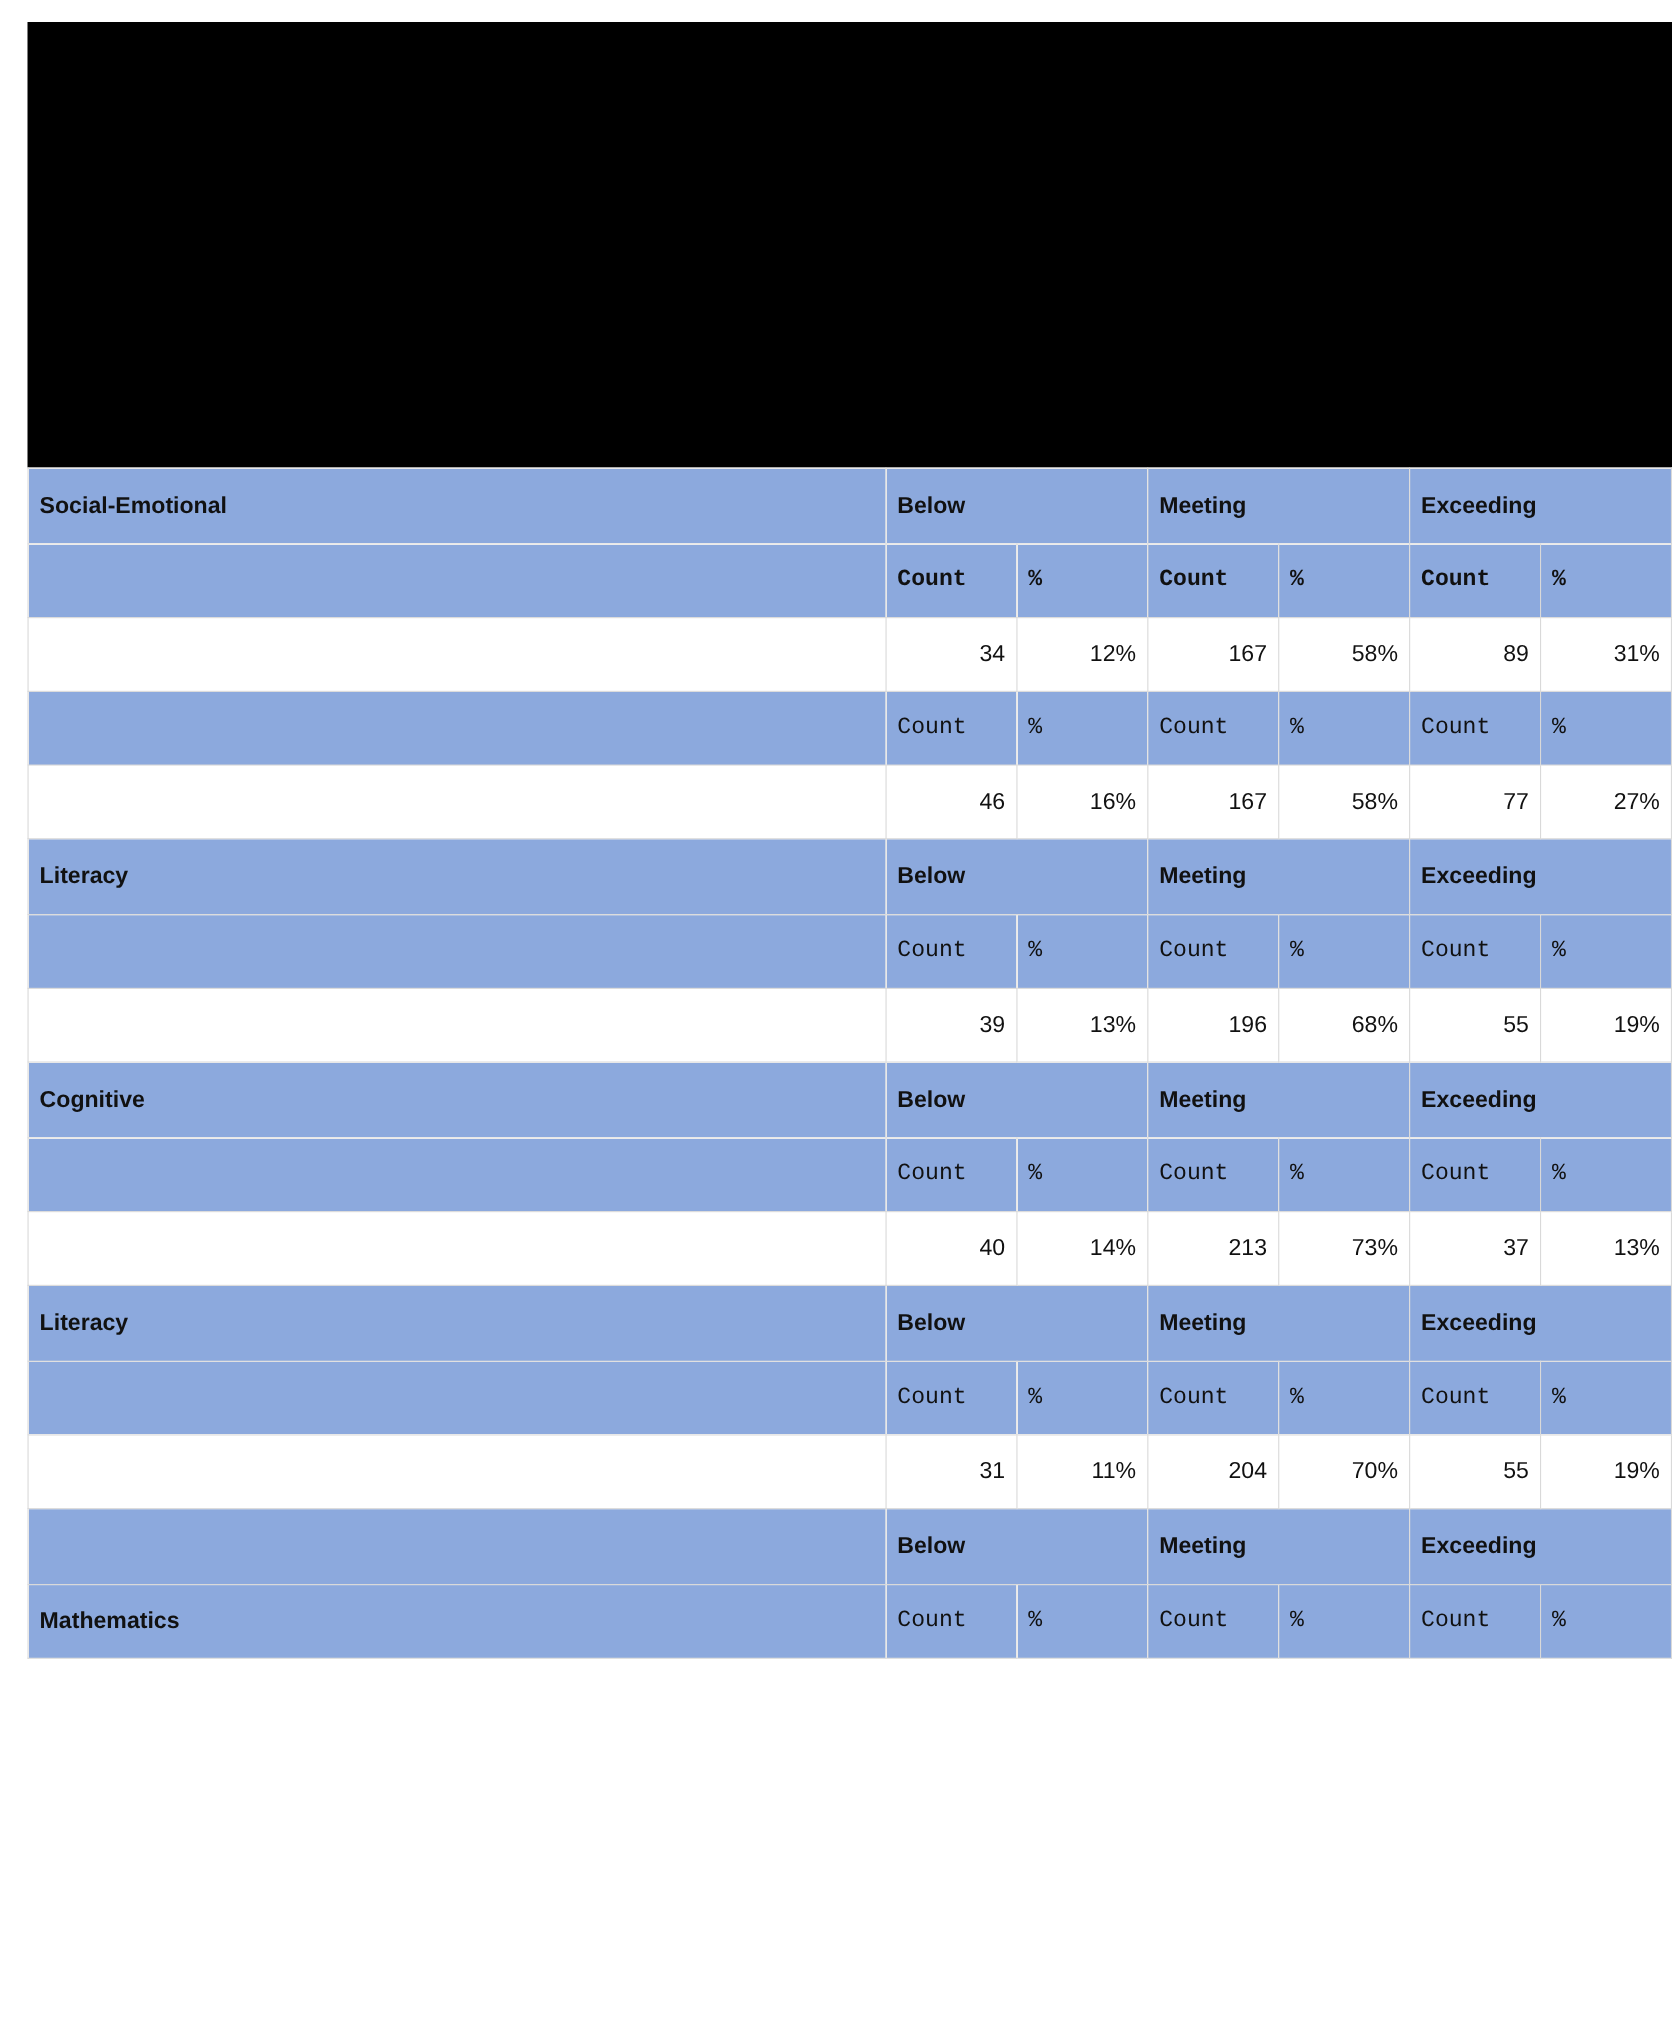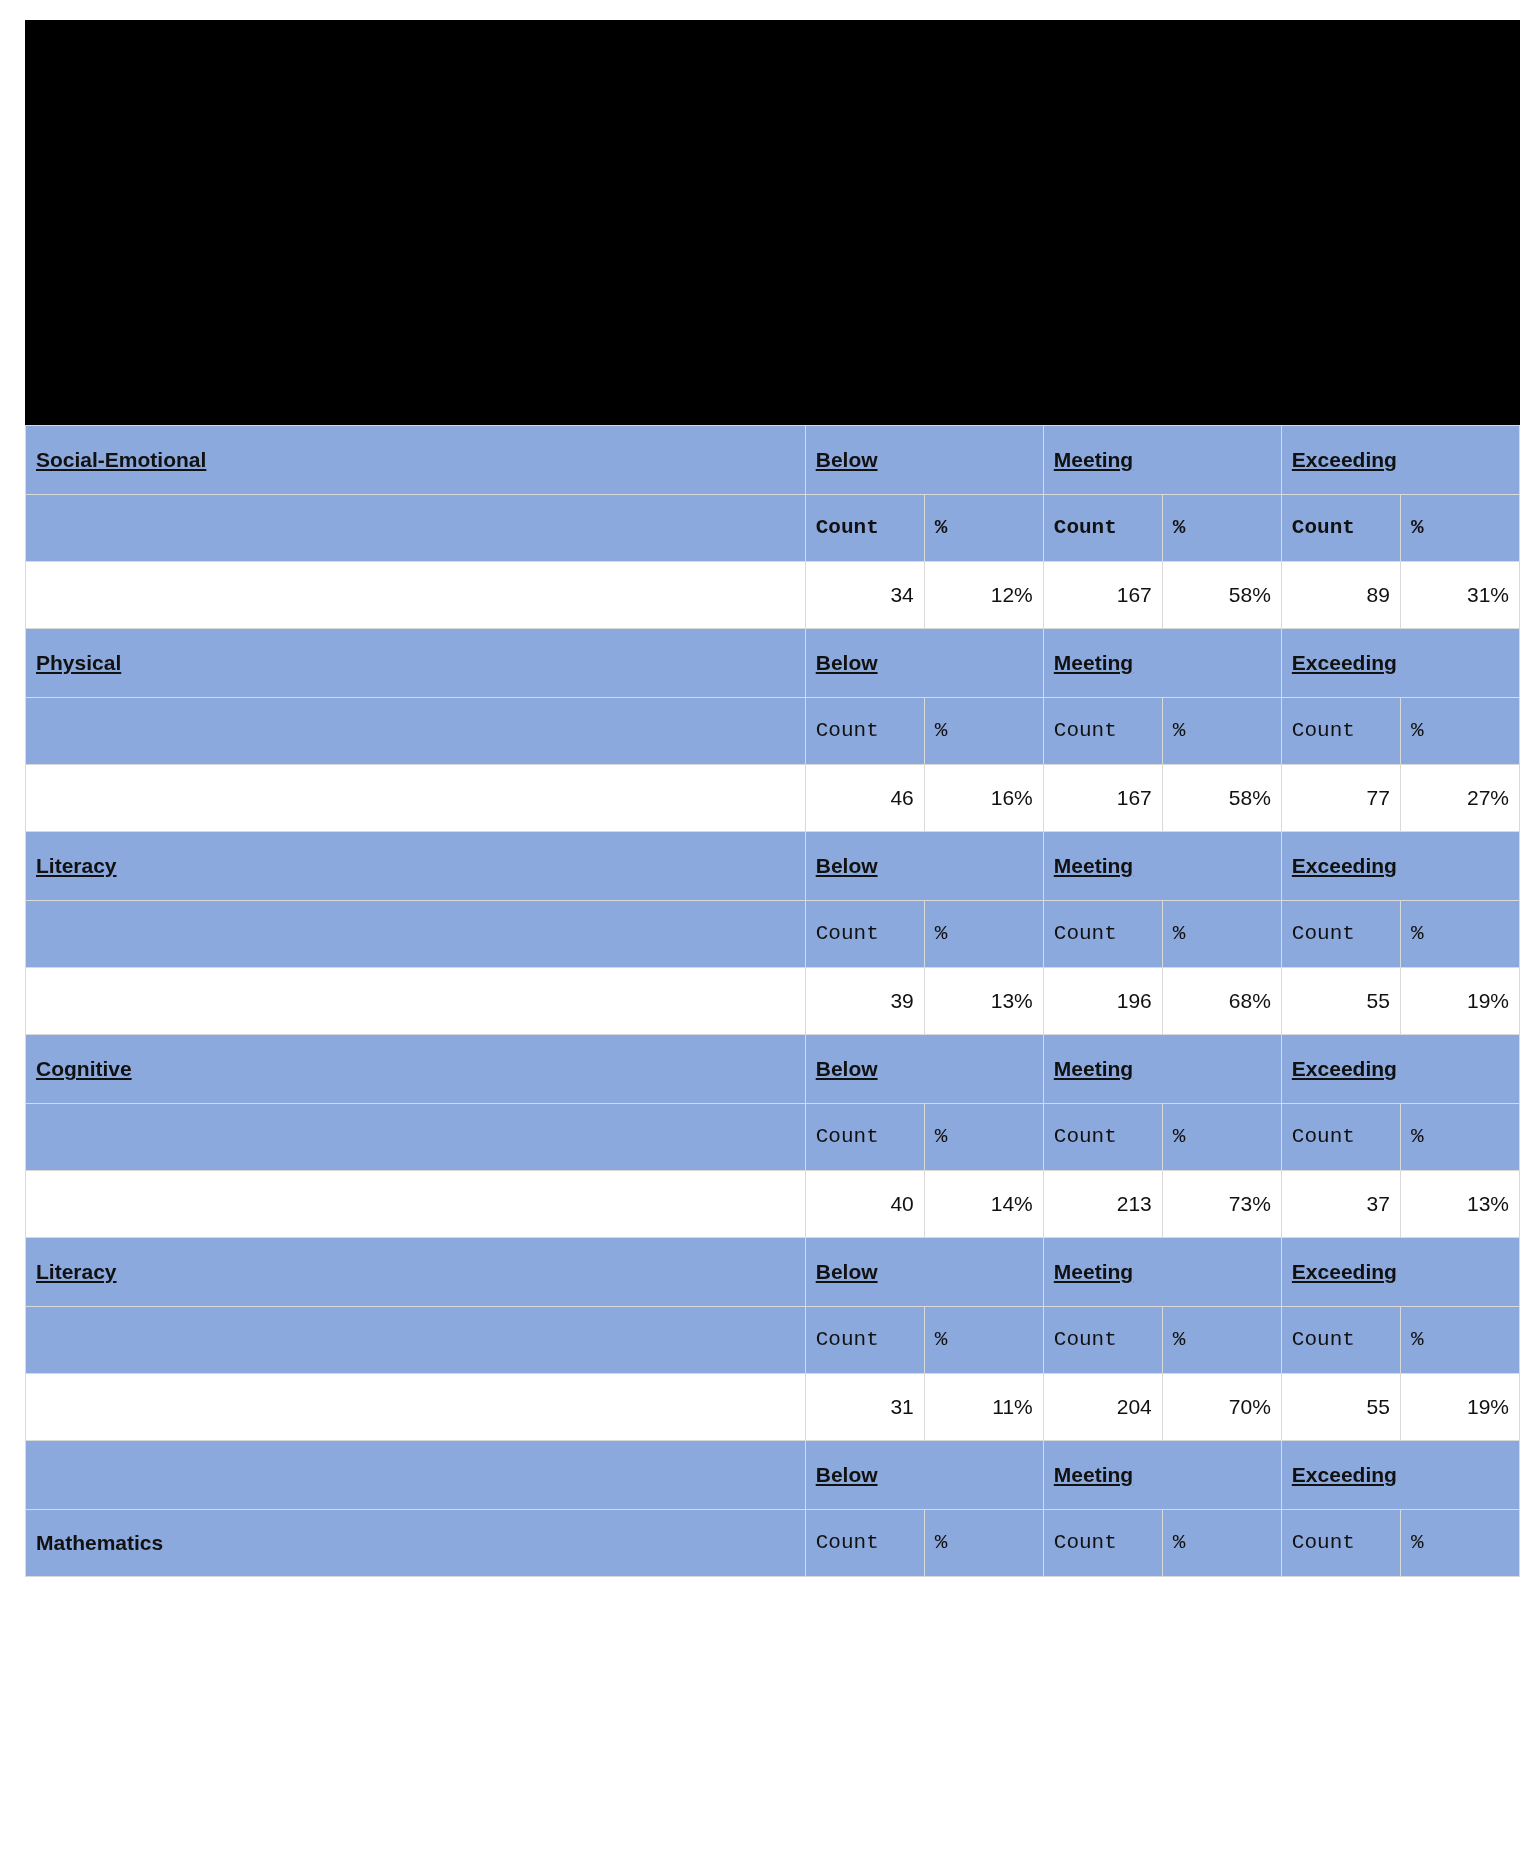--- a/index.html
+++ b/index.html
@@ -51,21 +51,21 @@
     line-height: 1.2;
     overflow: hidden;
     white-space: nowrap;
   }
 
   
   col.c-label  { width: 655px; }
   col.c-count  { width: 100px; }
   col.c-pct    { width: 100px; }
 
-  tr.row-group   td { background: #8CA9DD; height: 68px; text-decoration: underline; }
+  tr.row-group   td { background: #8CA9DD; height: 68px; }
   tr.row-sub     td { background: #8CA9DD; height: 66px; }
   tr.row-data    td { background: #ffffff; height: 66px; }
 
   td.group-title {
     font-weight: bold;
     text-align: left;
     font-size: 21px;
   }
   td.section-label {
     font-weight: bold;
@@ -116,26 +116,20 @@
         </tr>
         <tr class="row-data">
           <td class="blank"></td>
           <td class="data-cell">34</td>
           <td class="data-cell">12%</td>
           <td class="data-cell">167</td>
           <td class="data-cell">58%</td>
           <td class="data-cell">89</td>
           <td class="data-cell">31%</td>
         </tr>
-        <tr class="row-group">
-          <td class="section-label">Physical</td>
-          <td class="group-title" colspan="2">Below</td>
-          <td class="group-title" colspan="2">Meeting</td>
-          <td class="group-title" colspan="2">Exceeding</td>
-        </tr>
         <tr class="row-sub">
           <td class="blank"></td>
           <td class="sub-head">Count</td>
           <td class="sub-head">%</td>
           <td class="sub-head">Count</td>
           <td class="sub-head">%</td>
           <td class="sub-head">Count</td>
           <td class="sub-head">%</td>
         </tr>
         <tr class="row-data">

